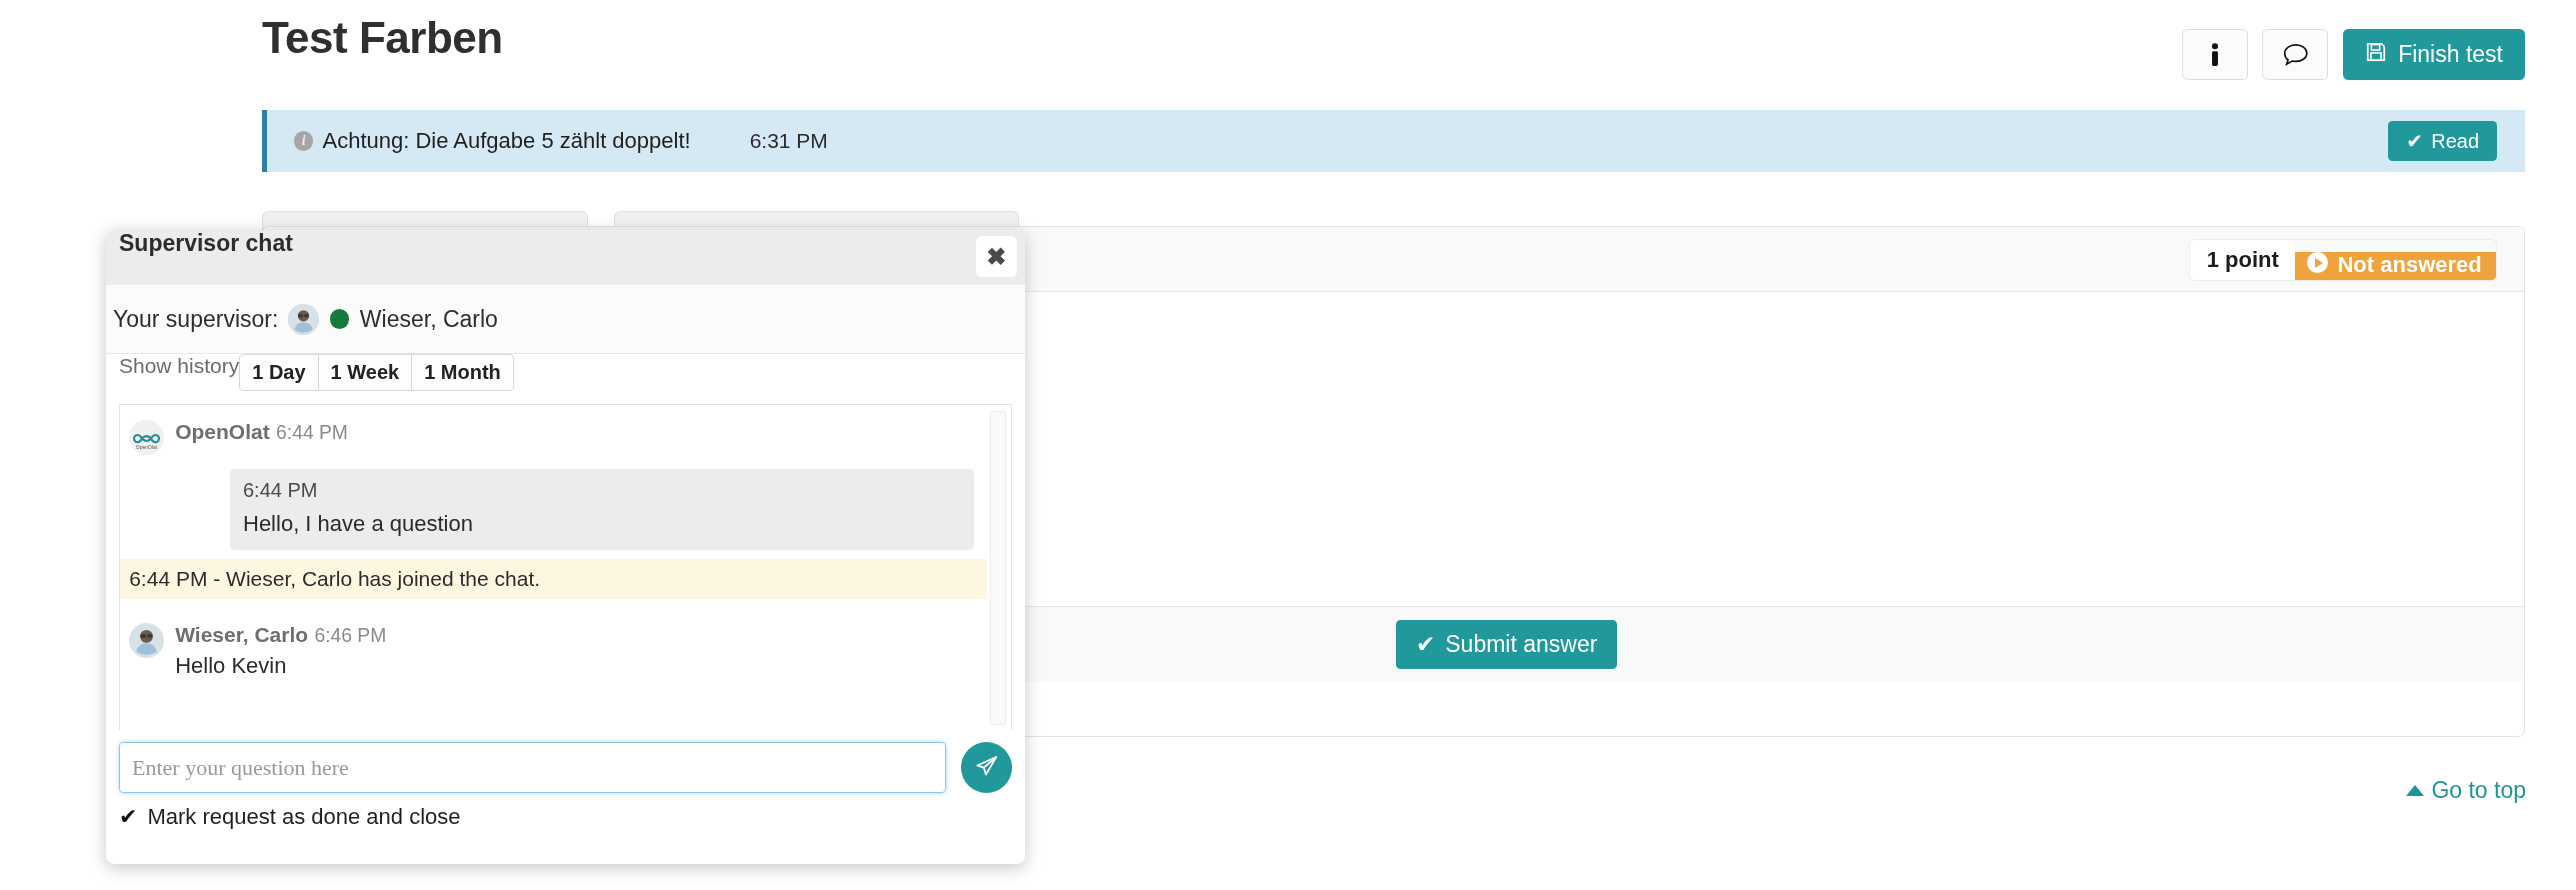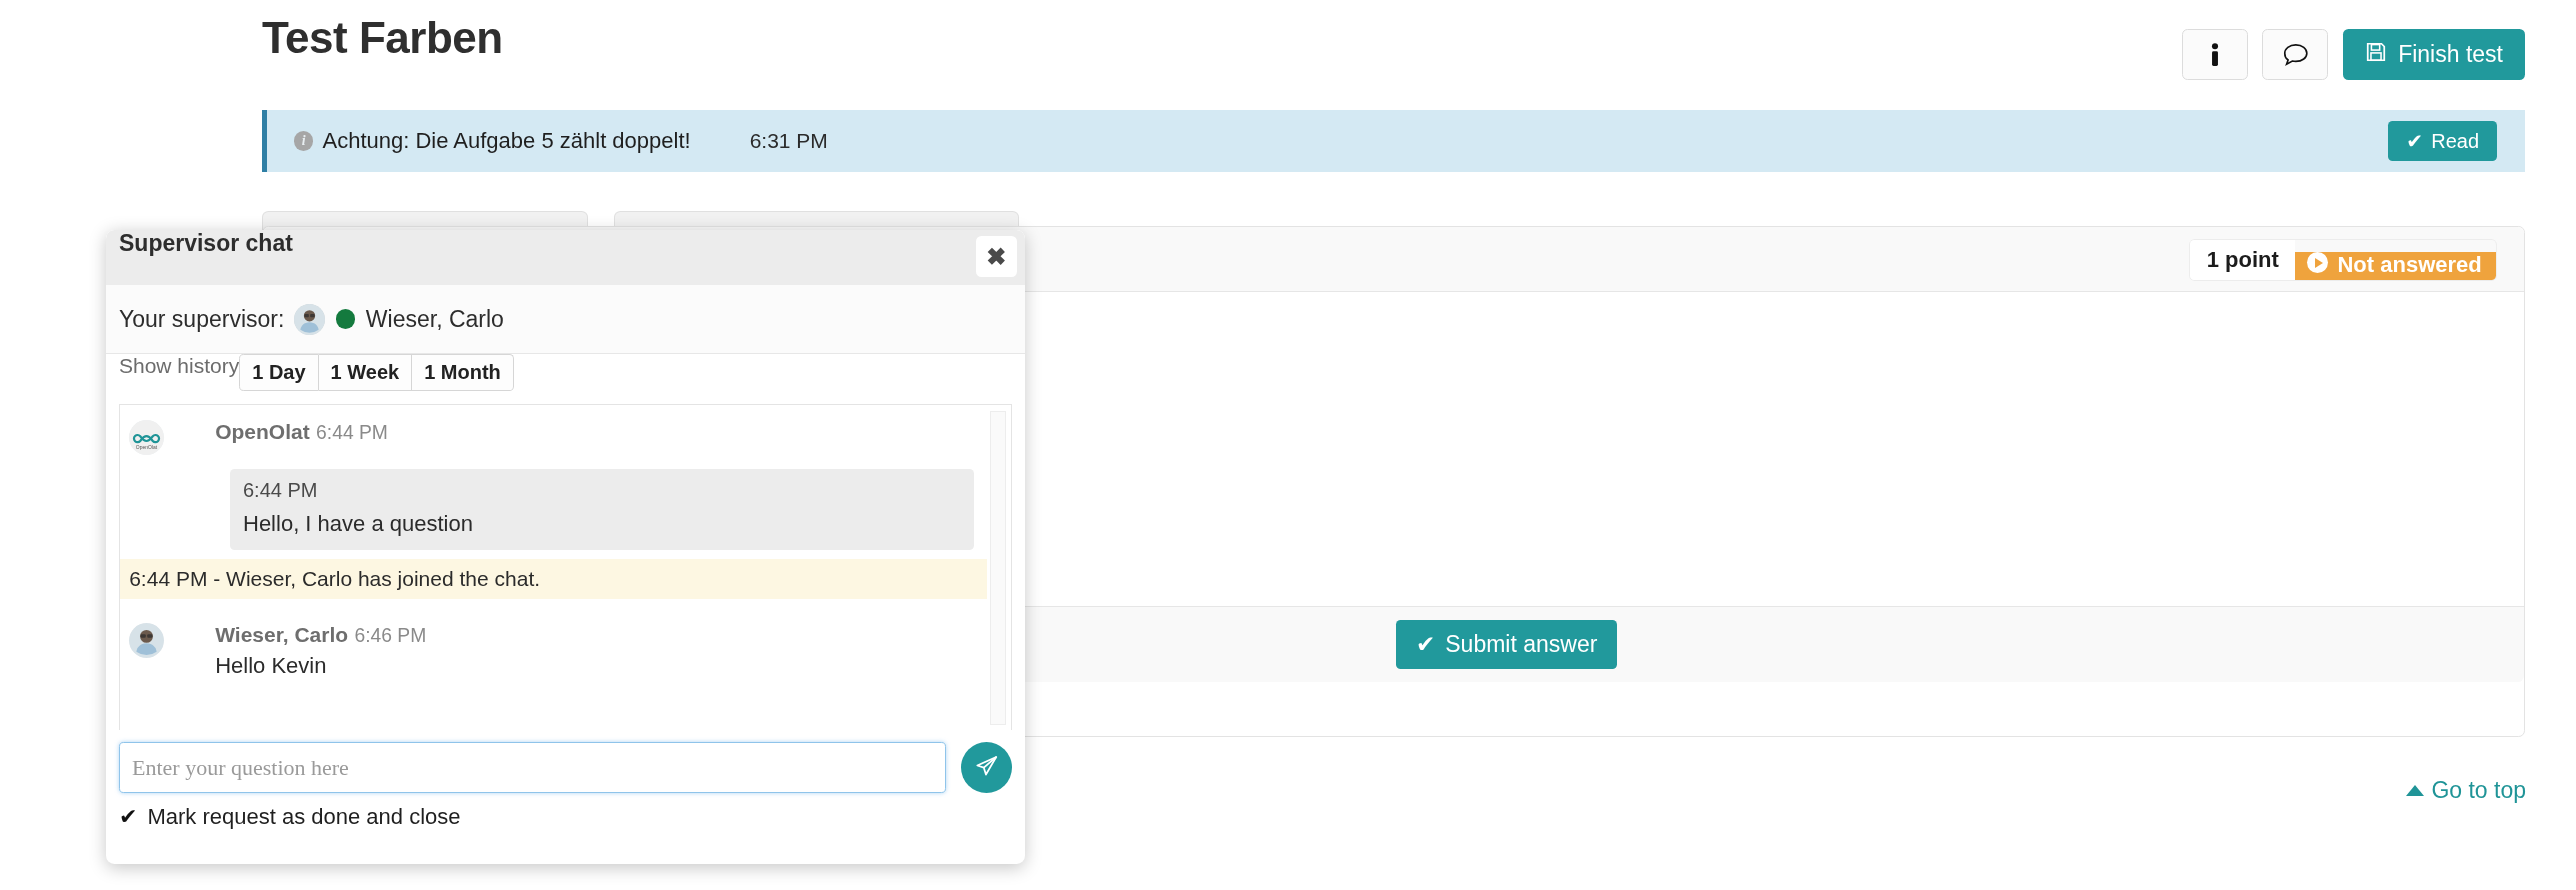--- a/index.html
+++ b/index.html
@@ -196,21 +196,21 @@
     background: #ffffff;
     border: none;
     display: flex; align-items: center; justify-content: center;
     font-size: 24px; font-weight: bold; color: #4a4a4a;
     cursor: pointer; font-family: "Liberation Sans", sans-serif;
     line-height: 1;
   }
   .chat-supervisor {
     height: 69px; background: #fbfbfb;
     border-bottom: 0.9px solid #e7e7e7;
-    display: flex; align-items: center; padding-left: 13px;
+    display: flex; align-items: center; padding-left: 7px;
     font-size: 23px; color: #2d2d2d;
   }
   .sup-label { white-space: nowrap; }
   .sup-avatar {
     width: 31px; height: 31px; border-radius: 50%;
     margin: 0 11px 0 9.2px;
     background: #cfd8dc;
     overflow: hidden; flex: 0 0 auto;
     position: relative;
   }
@@ -257,21 +257,21 @@
   }
   .msg {
     display: flex; align-items: flex-start;
     padding: 5.5px 13px 5.5px 9.2px;
   }
   .msg-avatar {
     width: 35px; height: 35px; border-radius: 50%;
     overflow: hidden; flex: 0 0 auto; margin-right: 11px;
     background: #eceff1; position: relative;
   }
-  .msg-body { flex: 1 1 auto; min-width: 0; margin-left: 40px; }
+  .msg-body { flex: 1 1 auto; min-width: 0; }
   .msg-head {
     font-size: 21px; font-weight: bold; color: #6e6e6e;
     white-space: nowrap; margin-bottom: 2.8px;
   }
   .msg-head .time {
     font-weight: normal; font-size: 19.3px; color: #8a8a8a; margin-left: 6.4px;
   }
   .msg-text {
     font-size: 22px; color: #2b2b2b; line-height: 1.42;
   }

